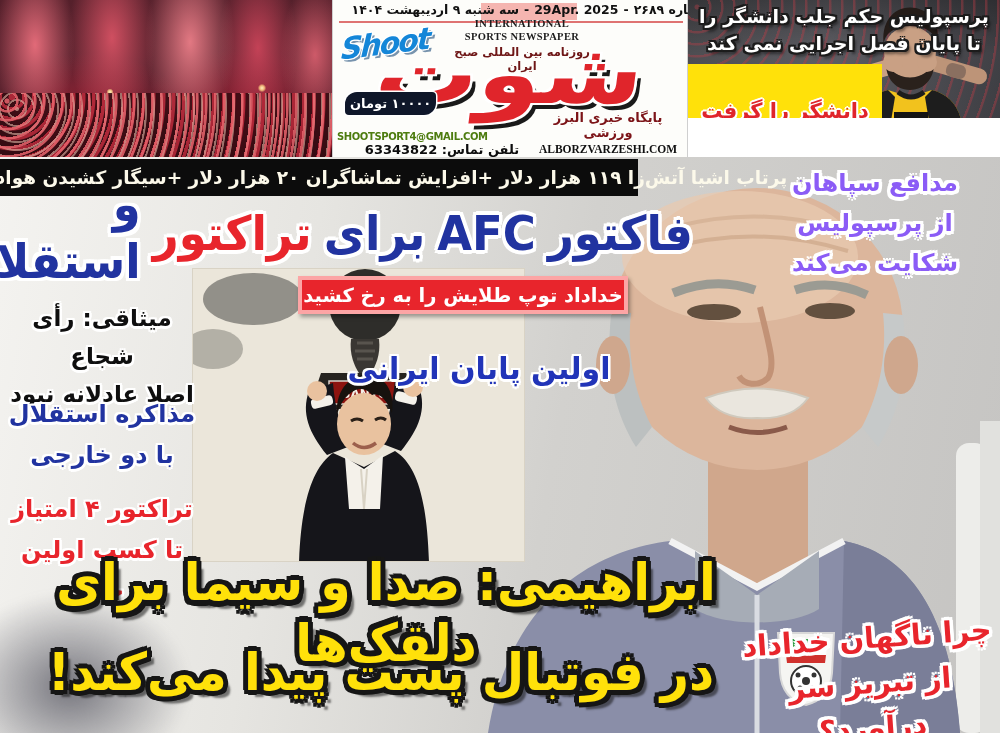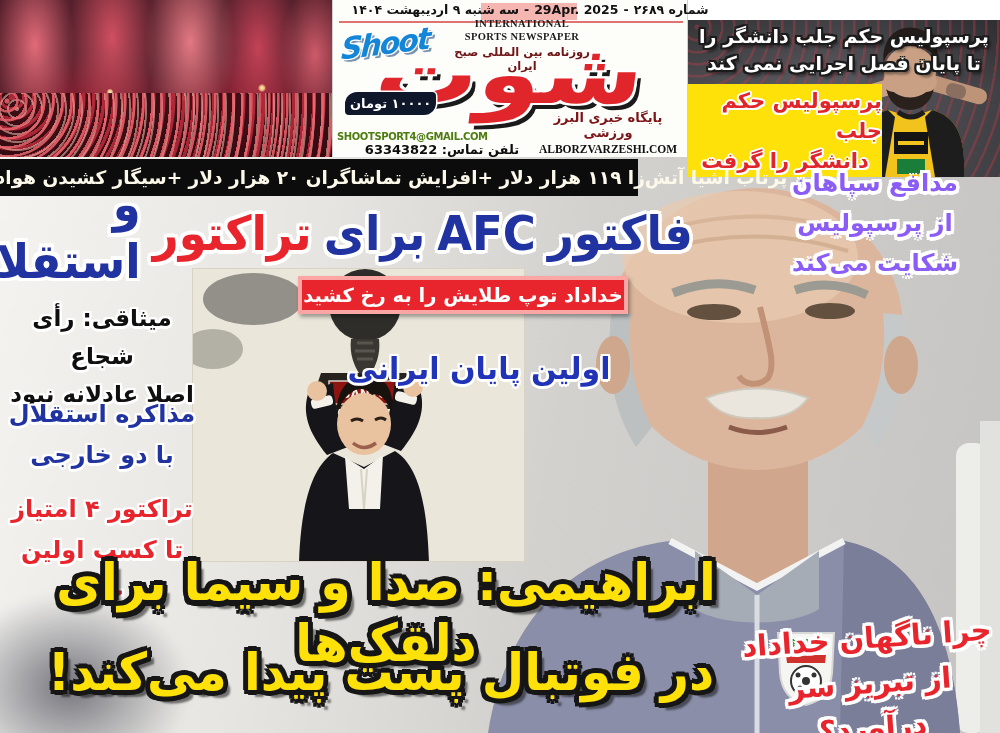--- a/index.html
+++ b/index.html
@@ -55,25 +55,25 @@
     color:#e0252b;transform:scaleX(1.22) skewX(-6deg);
     text-shadow:-2px -2px 0 #fff,2px -2px 0 #fff,-2px 2px 0 #fff,2px 2px 0 #fff,5px 6px 0 #1a1a1a;}
   #pricebox{position:absolute;left:12px;top:92px;background:#0f172a;color:#fff;font-size:13px;font-weight:bold;
     padding:4px 5px;border-radius:12px 4px 12px 4px;direction:rtl;box-shadow:0 0 0 1.5px #fff;}
   #mh-email{position:absolute;left:4px;bottom:15px;width:210px;text-align:left;font-size:10px;font-weight:bold;color:#4d7c0f;letter-spacing:-.4px;}
   #mh-phone{position:absolute;left:4px;bottom:0;width:210px;text-align:center;font-size:13px;font-weight:bold;color:#0d0d0d;direction:rtl;}
   #agency-fa{position:absolute;right:4px;bottom:17px;width:150px;text-align:center;font-size:13px;font-weight:bold;color:#7c1418;direction:rtl;}
   #agency-en{position:absolute;right:4px;bottom:2px;width:150px;text-align:center;font-family:"Liberation Serif","DejaVu Serif",serif;
     font-size:11.5px;font-weight:bold;color:#101010;}
 
-  #topright{left:688px;top:0;width:312px;height:157px;overflow:hidden;
+  #topright{left:688px;top:0;width:312px;height:118px;overflow:hidden;
     background:
       repeating-radial-gradient(circle at 9px 7px,rgba(190,60,70,.38) 0 2px,transparent 3px 12px),
       linear-gradient(180deg,rgba(0,0,0,.3),rgba(0,0,0,0) 45%),
-      linear-gradient(100deg,#4c4c50 0%,#5d5d63 45%,#3e3e43 100%); margin-top: 20px;}
+      linear-gradient(100deg,#4c4c50 0%,#5d5d63 45%,#3e3e43 100%);}
   #tr-overline{position:absolute;left:0;top:3px;width:100%;text-align:center;font-size:19px;line-height:27px;
     font-weight:bold;color:#fff;direction:rtl;z-index:3;}
   #tr-yellow{position:absolute;left:0;top:64px;width:194px;height:93px;background:#ffe10a;z-index:2;
     display:flex;flex-direction:column;justify-content:center;align-items:center;}
   #tr-yellow div{font-size:21px;line-height:30px;font-weight:bold;color:#e0252b;direction:rtl;}
 
   
   #ticker{left:0;top:159px;width:638px;height:37px;background:#0c0c0c;color:#fcf9ea;display:flex;align-items:center;
     justify-content:center;font-size:18.5px;font-weight:bold;direction:rtl;z-index:6;white-space:nowrap;}
 
@@ -201,21 +201,20 @@
       <path d="M196 46 C 194 20 250 18 248 46 C 254 30 246 12 228 8 C 208 4 192 20 196 46 Z" fill="#241c18"></path>
       <path d="M198 58 C 202 84 242 84 246 58 C 248 76 238 90 222 90 C 206 90 196 76 198 58 Z" fill="#2a211c"></path>
       <circle cx="205" cy="62" r="10" fill="#c9a084"></circle>
       <circle cx="239" cy="62" r="10" fill="#c9a084"></circle>
     </svg>
     <div id="tr-overline">
       <div class="owdark">پرسپولیس حکم جلب دانشگر را</div>
       <div class="owdark">تا پایان فصل اجرایی نمی کند</div>
     </div>
     <div id="tr-yellow">
-      <div class="owthin">پرسپولیس حکم جلب</div>
       <div class="owthin">دانشگر را گرفت</div>
     </div>
   </div>
 
   <div id="ticker" class="abs">پرتاب اشیا آتش‌زا ۱۱۹ هزار دلار +افزایش تماشاگران ۲۰ هزار دلار +سیگار کشیدن هواداران ۳ هزار دلار</div>
 
   <div id="sidenote" class="abs rtl b ctr ow3">
     <div>مدافع سپاهان</div>
     <div>از پرسپولیس</div>
     <div>شکایت می‌کند</div>

